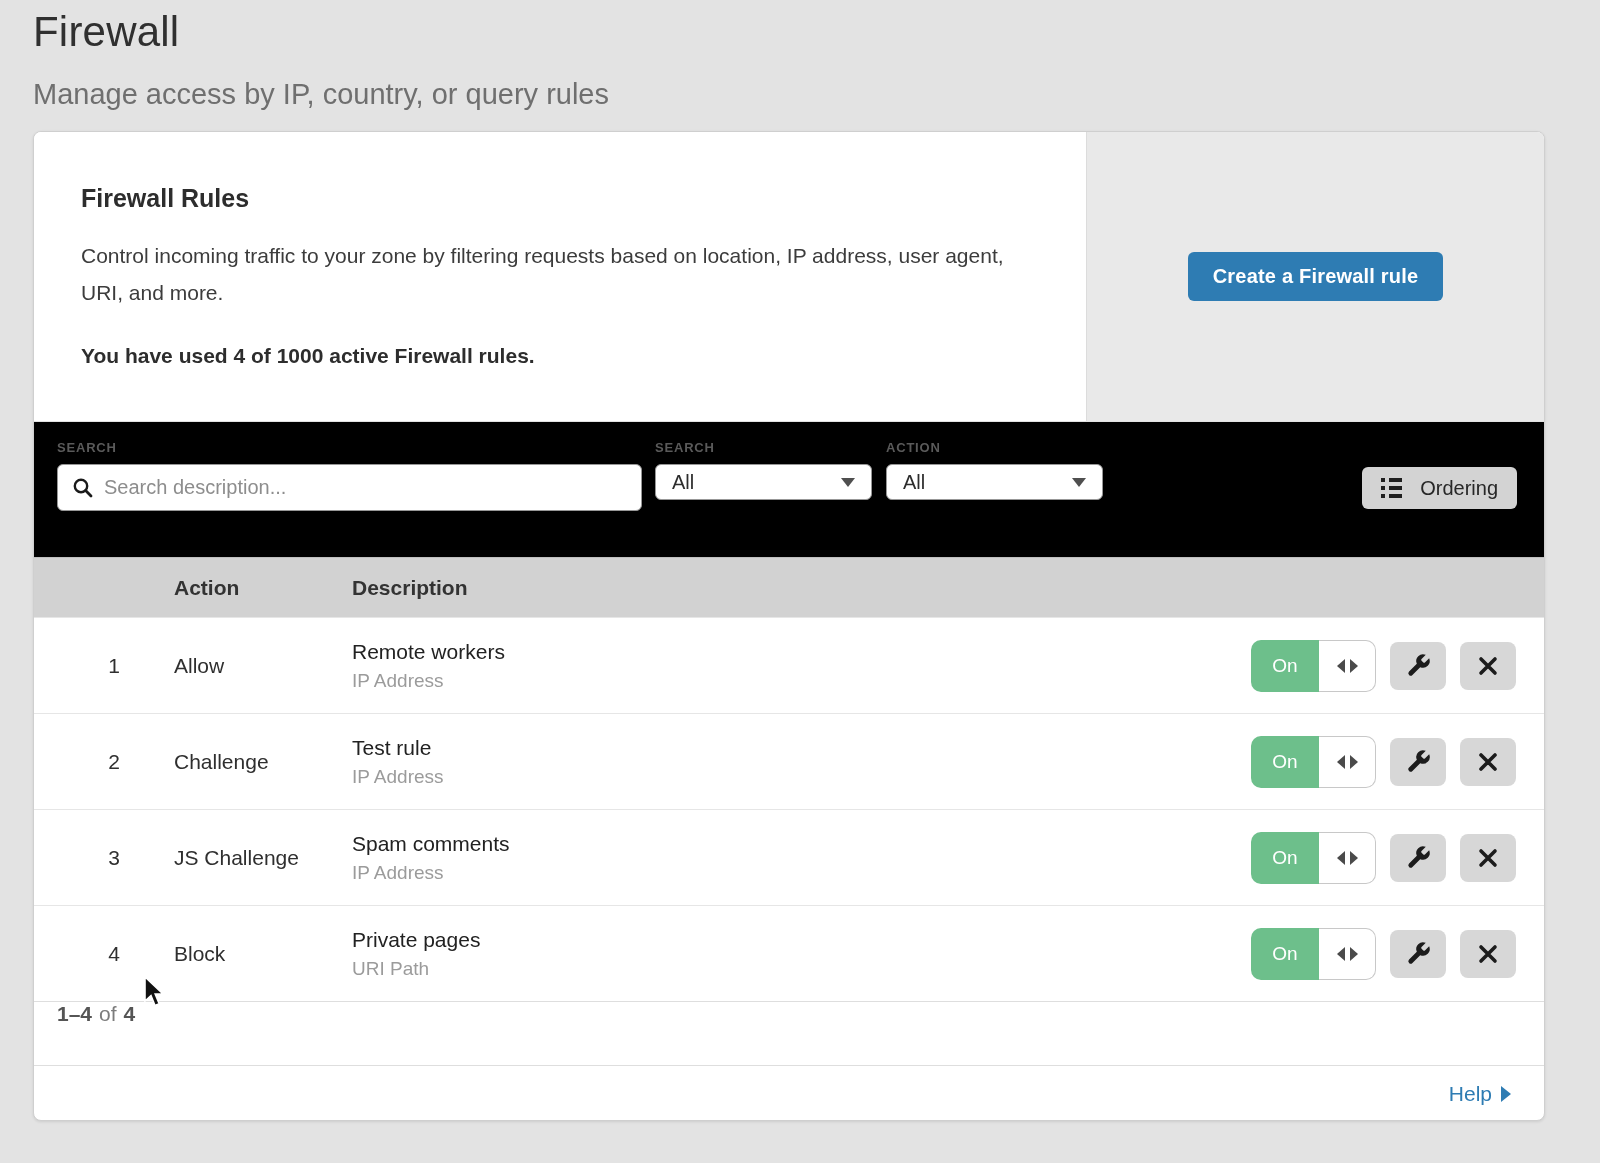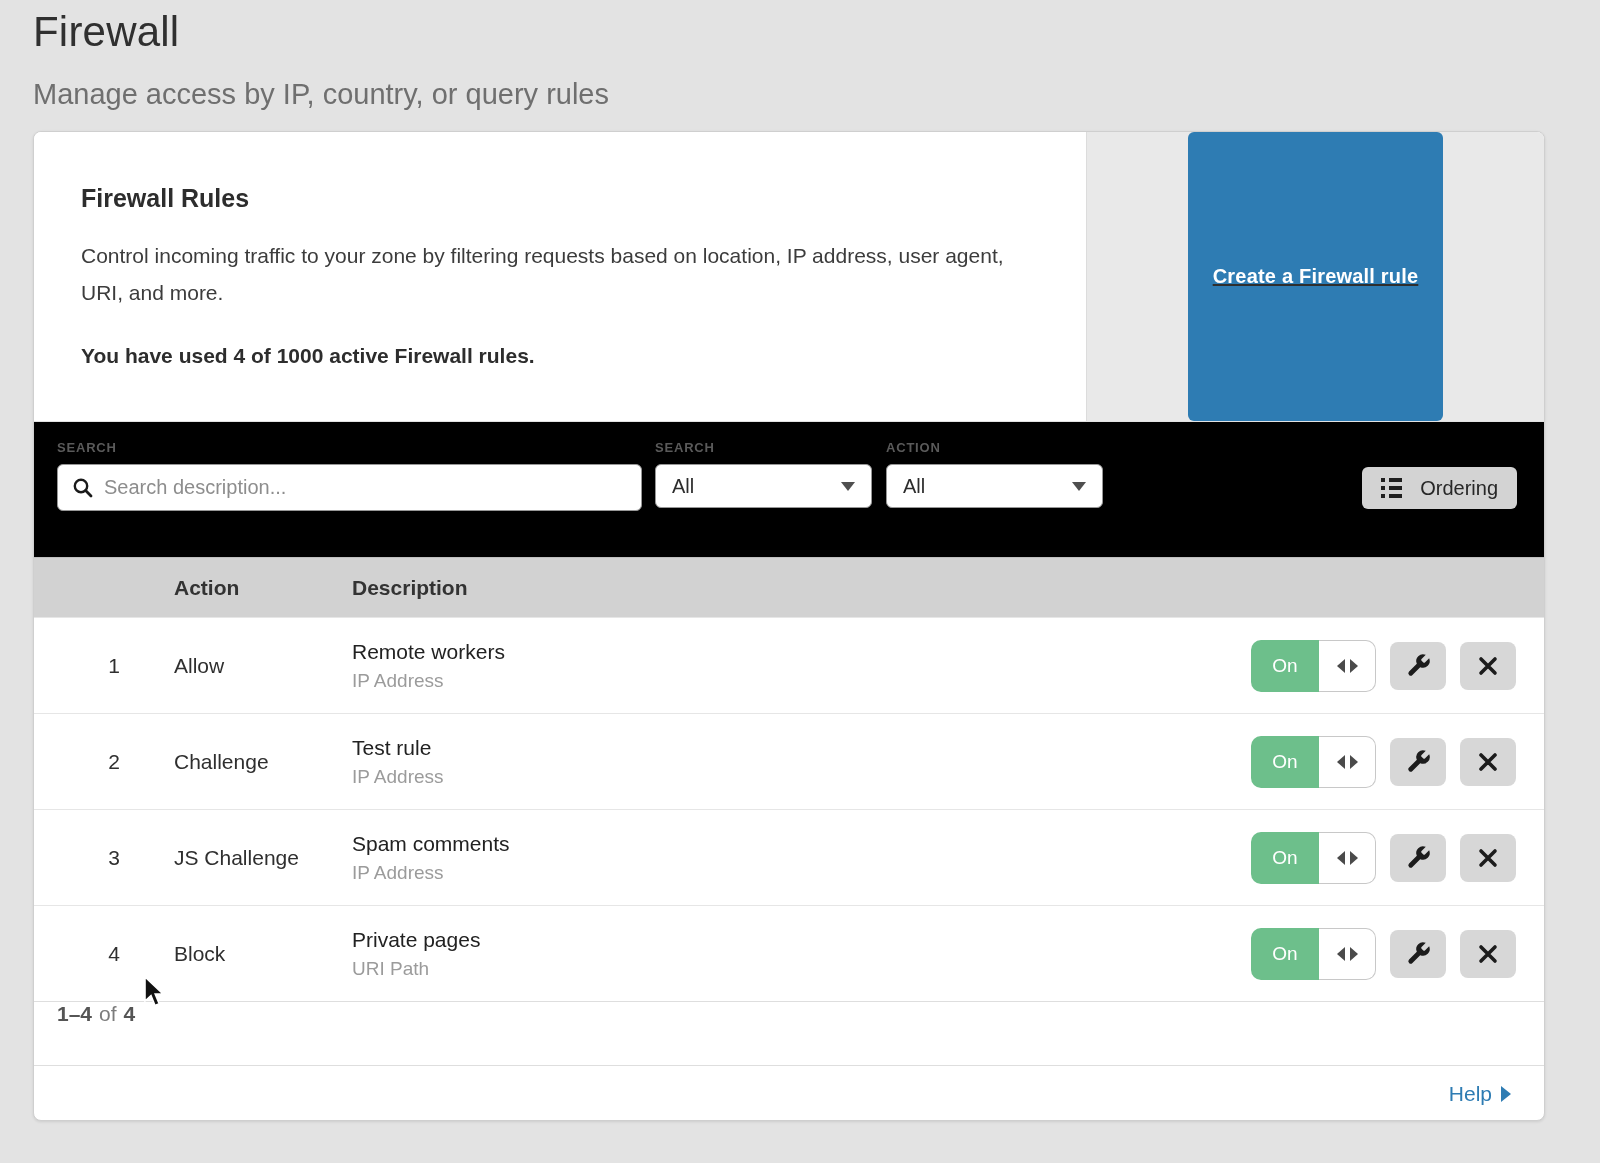--- a/index.html
+++ b/index.html
@@ -23,21 +23,21 @@
   }
 
   
   .top-section { height:289px; display:flex; flex:none; }
   .info { flex:1 1 auto; padding:52px 40px 0 47px; background:#fff; }
   .info-heading { font-size:25px; font-weight:700; color:#2d2d2d; }
   .info-desc { margin-top:24px; font-size:21px; line-height:37px; color:#3c3c3c; max-width:950px; }
   .info-usage { margin-top:33px; font-size:21px; font-weight:700; color:#2d2d2d; }
   .side-panel {
     width:458px; flex:none; background:#e9e9e9; border-left:1px solid #dcdcdc;
-    display:flex; justify-content:center;text-decoration:underline;
+    display:flex; align-items:center; justify-content:center;
   }
   .create-btn {
     background:#2e7cb3; color:#fff; border:none; border-radius:6px;
     font-family:inherit; font-size:20px; font-weight:700;
     padding:13px 25px; cursor:pointer; letter-spacing:.2px;
   }
 
   
   .filter-section { height:136px; flex:none; position:relative; border-top:1px solid #e2e2e2; background:#000000; }
   .filter-label { position:absolute; top:18px; font-size:13px; font-weight:700; color:#5a5a5a; letter-spacing:.8px; }
@@ -47,21 +47,21 @@
     border:1px solid #979797; border-radius:6px; background:#fff;
     display:flex; align-items:center; padding:9px 14px;
   }
   .search-box svg { flex:none; }
   .search-input {
     border:none; outline:none; flex:1; margin-left:10px;
     font-family:inherit; font-size:20px; color:#333;
   }
   .search-input::placeholder { color:#8d8d8d; }
   .select-box {
-    position:absolute; top:42px; width:217px; height:44px;
+    position:absolute; top:42px; width:217px; height:36px;
     border:1px solid #979797; border-radius:6px; background:#fff;
     display:flex; align-items:center; padding:0 16px; font-size:20px; color:#2d2d2d;
     cursor:pointer;
   }
   .sel-status { left:621px; } .sel-action { left:852px; }
   .caret-down {
     margin-left:auto; width:0; height:0;
     border-left:7px solid transparent; border-right:7px solid transparent;
     border-top:9px solid #4f4f4f;
   }

